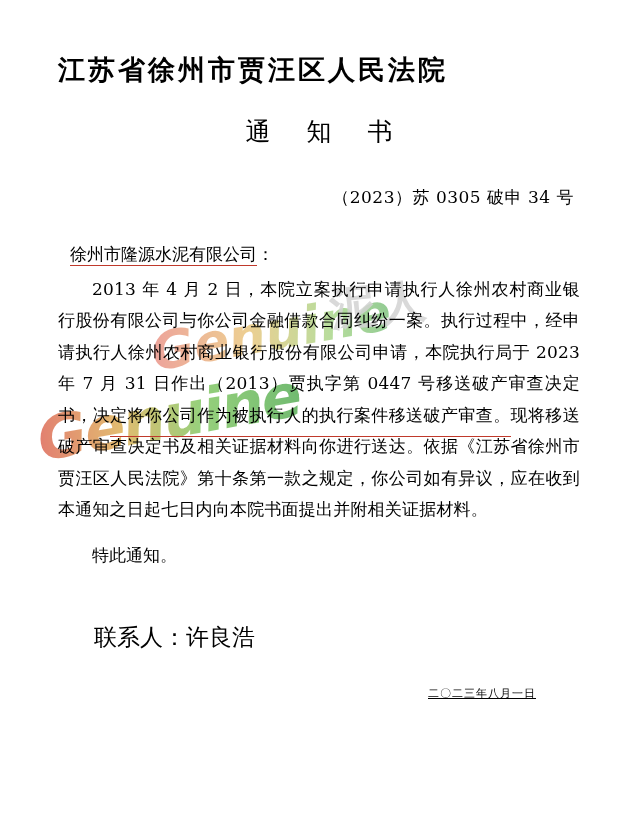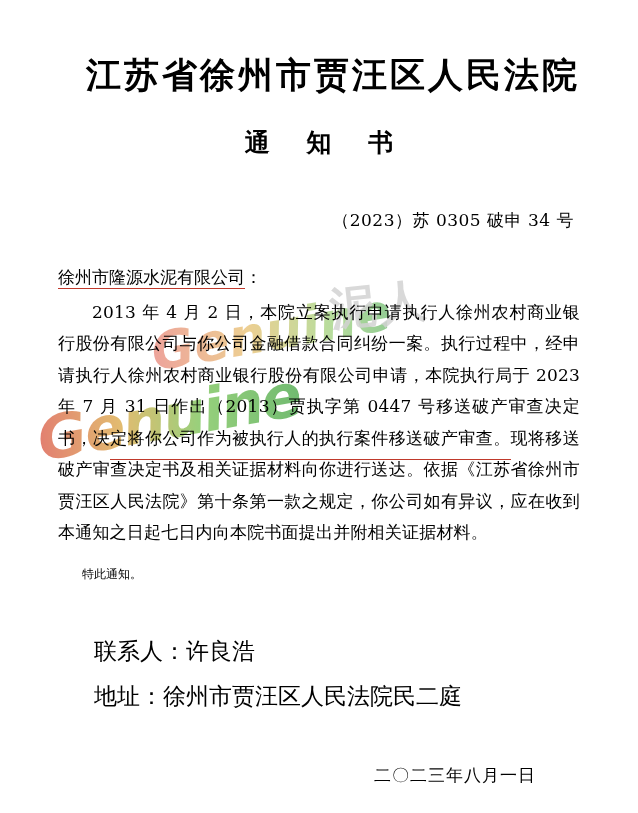--- a/index.html
+++ b/index.html
@@ -70,81 +70,83 @@
     background-clip: text;
     color: transparent;
     opacity: 0.55;
   }
   
   .content {
     position: relative;
     z-index: 2;
   }
   .doc-title {
-    text-align: right;
-    font-size: 35px;
+    text-align: left;
+    font-size: 27px;
     font-weight: bold;
     letter-spacing: 3px;
     margin-top: 52px;
     white-space: nowrap;
   }
   .doc-subtitle {
     text-align: center;
     font-size: 25px;
-    font-weight: bold;
+    font-weight: normal;
     letter-spacing: 14px;
     margin-top: 27px;
     padding-left: 14px;
   }
   .doc-number {
     text-align: right;
     font-size: 17px;
-    margin-top: 50px;
+    margin-top: 38px;
     padding-right: 6px;
     letter-spacing: 0.5px;
   }
   .recipient {
     font-size: 17px;
     margin-top: 34px;
     display: inline-block;
+    margin-left: 12px;
   }
   .recipient .uline {
     border-bottom: 1.5px solid #c0392b;
     padding-bottom: 1px;
   }
   .body-text {
     font-size: 17px;
     line-height: 1.85;
     text-align: justify;
     margin-top: 8px;
     letter-spacing: 0.2px;
   }
   .indent { text-indent: 2em; }
   .red-underline {
     border-bottom: 1.6px solid #c0392b;
     padding-bottom: 11px;
   }
   .special-note {
-    font-size: 12px;
+    font-size: 17px;
     line-height: 1.85;
     text-indent: 2em;
     margin-top: 14px;
   }
   .contact-block {
     font-size: 23px;
     line-height: 1.95;
     margin-top: 44px;
     padding-left: 36px;
   }
   .date-line {
     text-align: right;
-    font-size: 17px;
-    margin-top: 46px;
+    font-size: 11px;
+    margin-top: 26px;
     padding-right: 44px;
     letter-spacing: 1px;
+    text-decoration: underline;
   }
 </style>
 </head>
 <body>
 
 <div class="page">
 
   <div class="watermark wm-en2">Genuine</div>
   <div class="watermark wm-cn">泥人</div>
   <div class="watermark wm-en">Genuine</div>
@@ -160,19 +162,18 @@
     <div>
       <span class="recipient"><span class="uline">徐州市隆源水泥有限公司</span><span>：</span></span>
     </div>
 
     <div class="body-text indent"><span>2013 年 4 月 2 日，本院立案执行申请执行人徐州农村商业银行股份有限公司与你公司金融借款合同纠纷一案。执行过程中，经申请执行人徐州农村商业银行股份有限公司申请，本院执行局于 2023 年 7 月 31 日作出（2013）贾执字第 0447 号移送破产审查决定书，决</span><span class="red-underline">定将你公司作为被执行人的执行案件移送破产审查。</span><span>现将移送破产审查决定书及相关证据材料向你进行送达。依据《江苏省徐州市贾汪区人民法院》第十条第一款之规定，你公司如有异议，应在收到本通知之日起七日内向本院书面提出并附相关证据材料。</span></div>
 
     <div class="special-note">特此通知。</div>
 
     <div class="contact-block">
       <div><span>联系人：</span><span>许良浩</span></div>
-      <div><span>地址：</span><span>徐州市贾汪区人民法院民二庭</span></div>
     </div>
 
     <div class="date-line">二〇二三年八月一日</div>
 
   </div>
 </div>
 
 </body></html>

